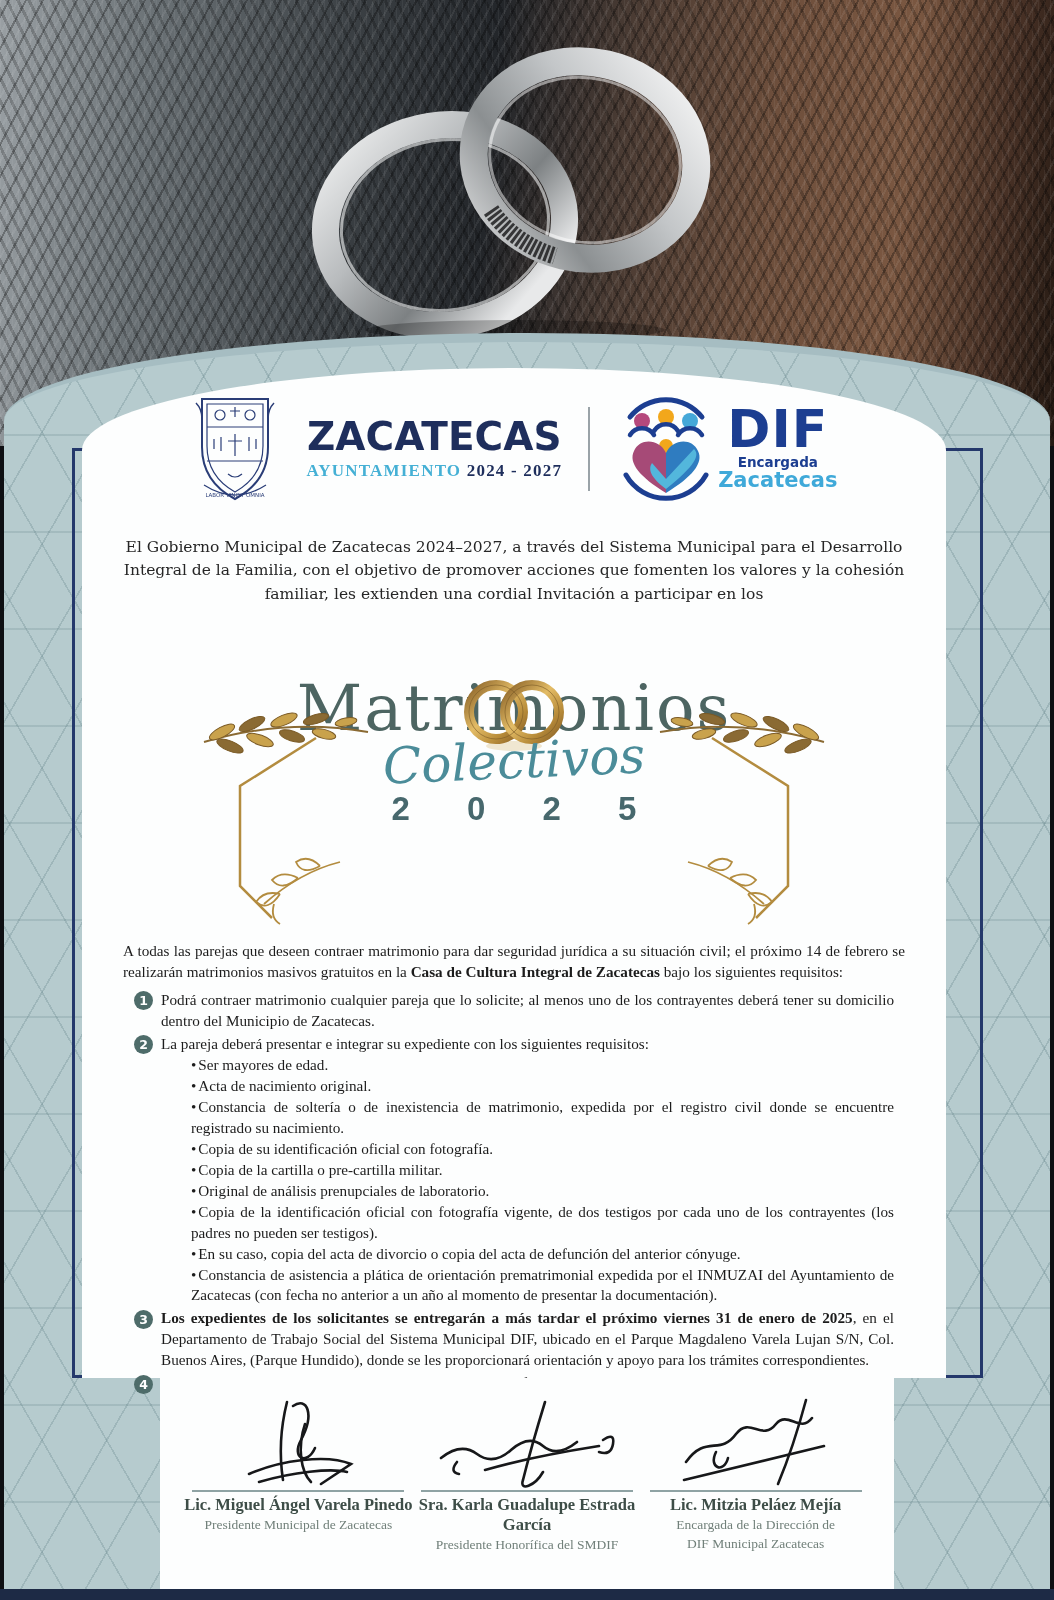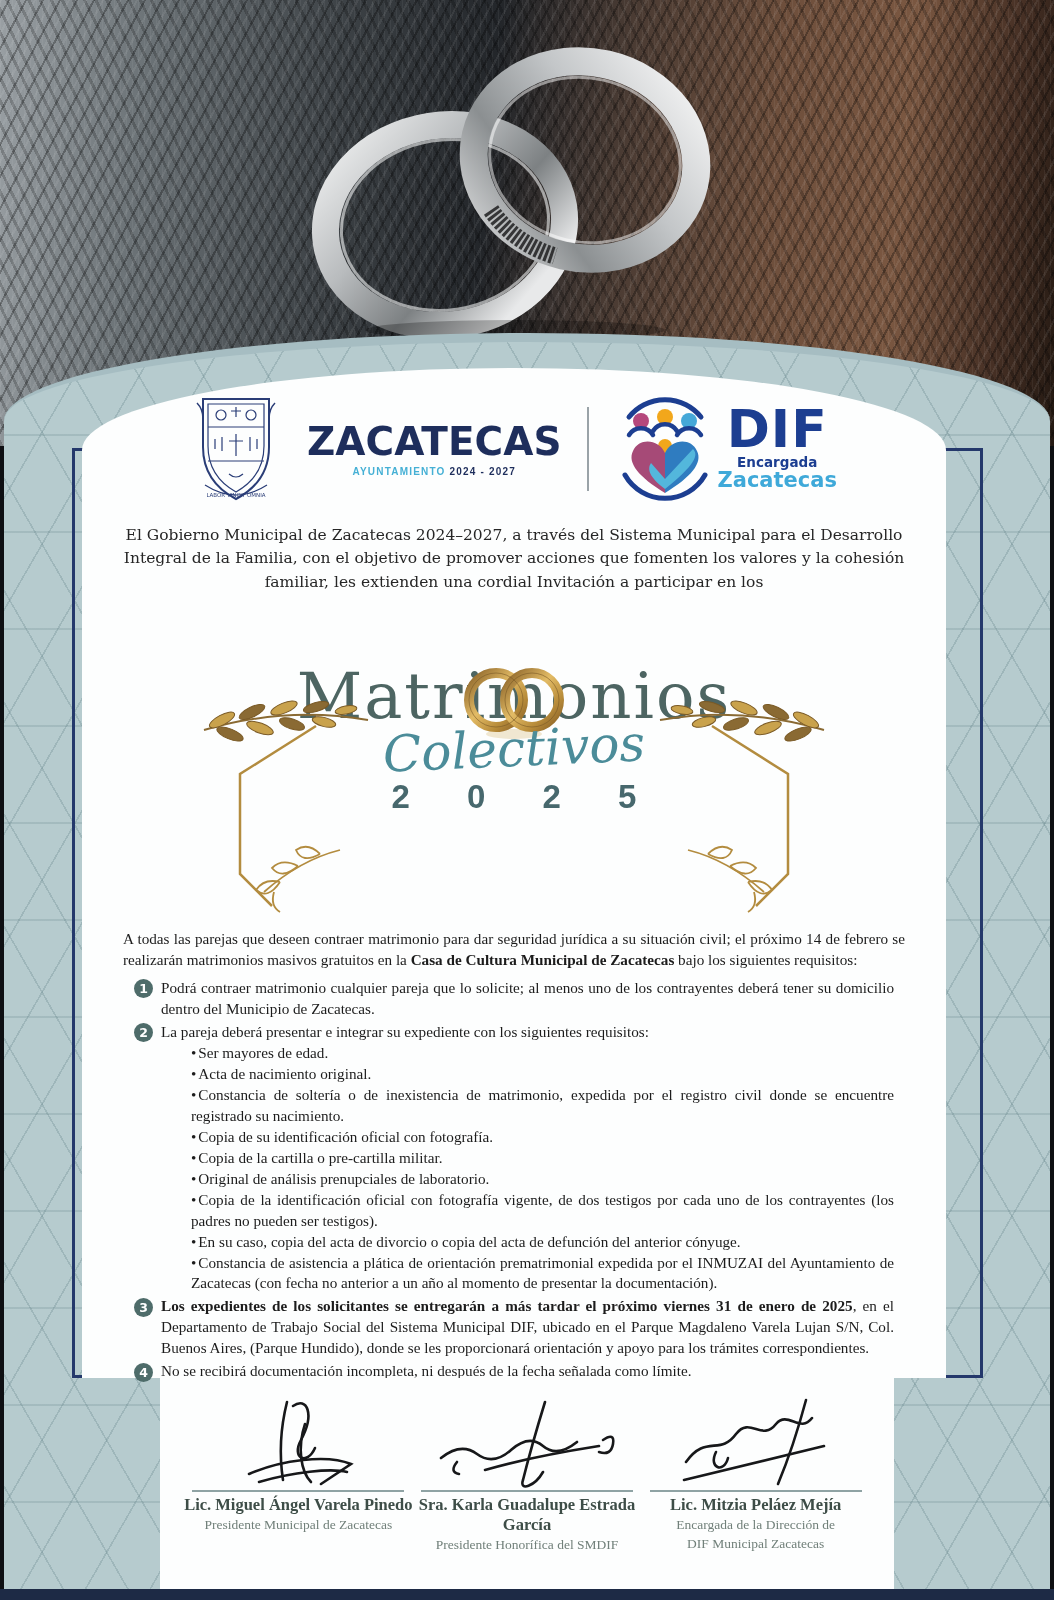--- a/index.html
+++ b/index.html
@@ -33,31 +33,31 @@
   
   .card{position:absolute;left:82px;top:368px;width:864px;height:1010px;background:#fdfefe;
         border-top-left-radius:432px 82px;border-top-right-radius:432px 82px;}
   .card-inner{position:relative;width:100%;height:100%;}
 
   
   .logo-row{display:flex;justify-content:center;align-items:center;gap:26px;padding-top:16px;height:130px;}
   .zac-block{text-align:center;}
   .zac-word{font-family:"DejaVu Sans",sans-serif;font-weight:700;font-size:39px;line-height:1;
             color:#1e2e5c;letter-spacing:0px;}
-  .zac-sub{font-family:Liberation Sans, sans-serif;font-weight:700;font-size:10px;letter-spacing:1.2px;margin-top:5px;}
+  .zac-sub{font-family:Liberation Serif, serif;font-weight:700;font-size:17px;letter-spacing:1.2px;margin-top:5px;}
   .zac-sub .ayto{color:#45b0d5;} .zac-sub .per{color:#1e2e5c;}
   .logo-div{width:2px;height:84px;background:#9aa3a8;}
   .dif-block{display:flex;align-items:center;gap:2px;}
   .dif-texts{text-align:center;font-family:"DejaVu Sans",sans-serif;font-weight:700;}
   .dif-name{font-size:52px;line-height:.85;color:#1c3e91;letter-spacing:1px;}
   .dif-l1{font-size:13.5px;color:#1c3e91;margin-top:3px;}
   .dif-l2{font-size:21px;color:#3fa9d9;line-height:1;}
 
   
-  .intro{width:800px;margin:10px auto 0;text-align:center;font-family:"DejaVu Serif",serif;
+  .intro{width:800px;margin:22px auto 0;text-align:center;font-family:"DejaVu Serif",serif;
          font-size:15.5px;line-height:1.5;color:#262626;}
 
   
   .emblem{position:relative;width:100%;height:252px;margin-top:4px;}
   .em-rings{position:absolute;left:50%;transform:translateX(-50%);top:0;}
   .laurel{position:absolute;top:26px;}
   .laurel.left{left:118px;} .laurel.right{right:118px;transform:scaleX(-1);}
   .bracket{position:absolute;top:58px;}
   .bracket.left{left:150px;} .bracket.right{right:150px;transform:scaleX(-1);}
   .sprig{position:absolute;top:176px;}
@@ -254,21 +254,21 @@
             <path d="M30,42 q-16,-4 -24,8 q12,10 24,-8"></path>
             <path d="M24,52 q-4,14 6,20"></path>
           </g>
         </svg>
 
         <div class="em-title">Matrimonios</div>
         <div class="em-script">Colectivos</div>
         <div class="em-year">2 0 2 5</div>
       </div>
 
-      <p class="lead"><span>A todas las parejas que deseen contraer matrimonio para dar seguridad jurídica a su situación civil;  el próximo 14 de febrero se realizarán matrimonios masivos gratuitos en la </span><b>Casa de Cultura Municipal de Zacatecas</b><span> bajo los siguientes requisitos:</span></p>
+      <p class="lead"><span>A todas las parejas que deseen contraer matrimonio para dar seguridad jurídica a su situación civil;  el próximo 14 de febrero se realizarán matrimonios masivos gratuitos en la </span><b>Casa de Cultura Integral de Zacatecas</b><span> bajo los siguientes requisitos:</span></p>
 
       <div class="reqs">
 
         <div class="req-item">
           <span class="badge">1</span>
           <span>Podrá contraer matrimonio cualquier pareja que lo solicite; al menos uno de los contrayentes deberá tener su domicilio dentro del Municipio de Zacatecas.</span>
         </div>
 
         <div class="req-item">
           <span class="badge">2</span>

